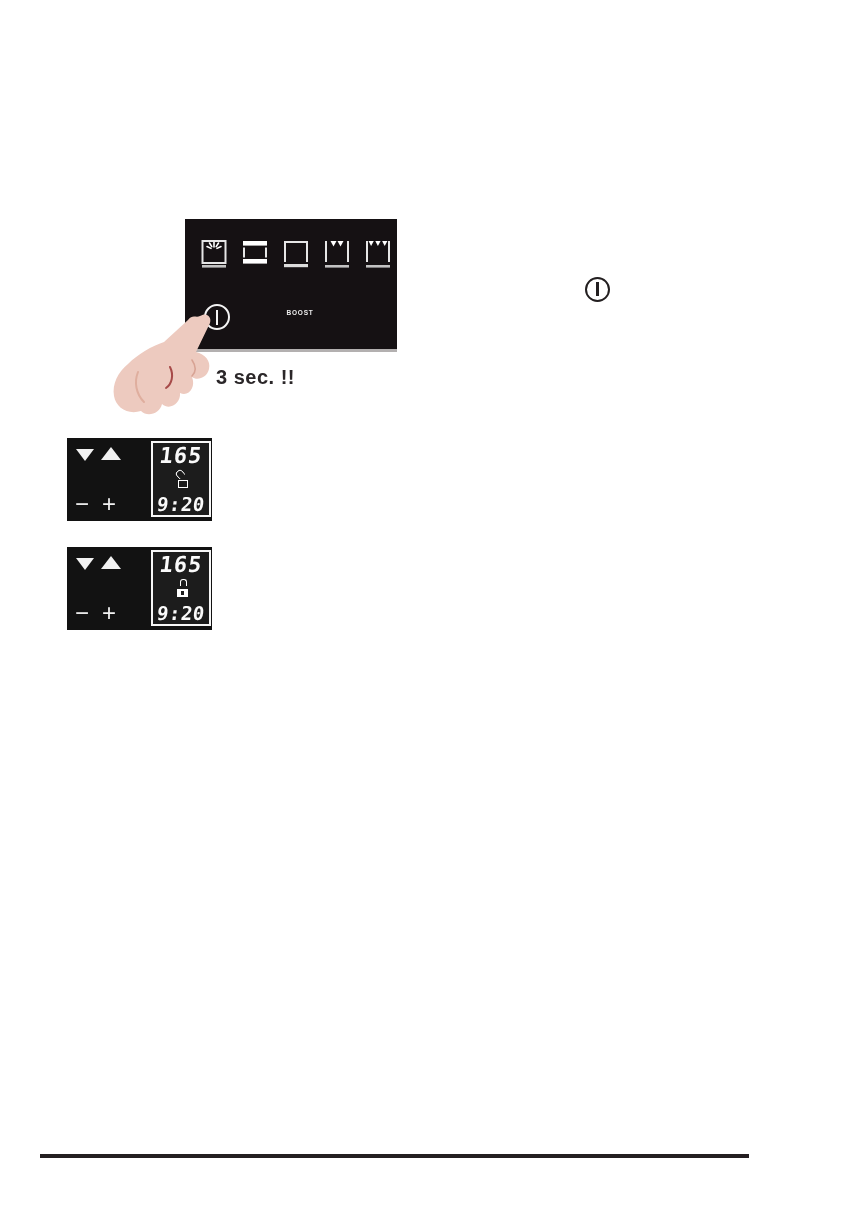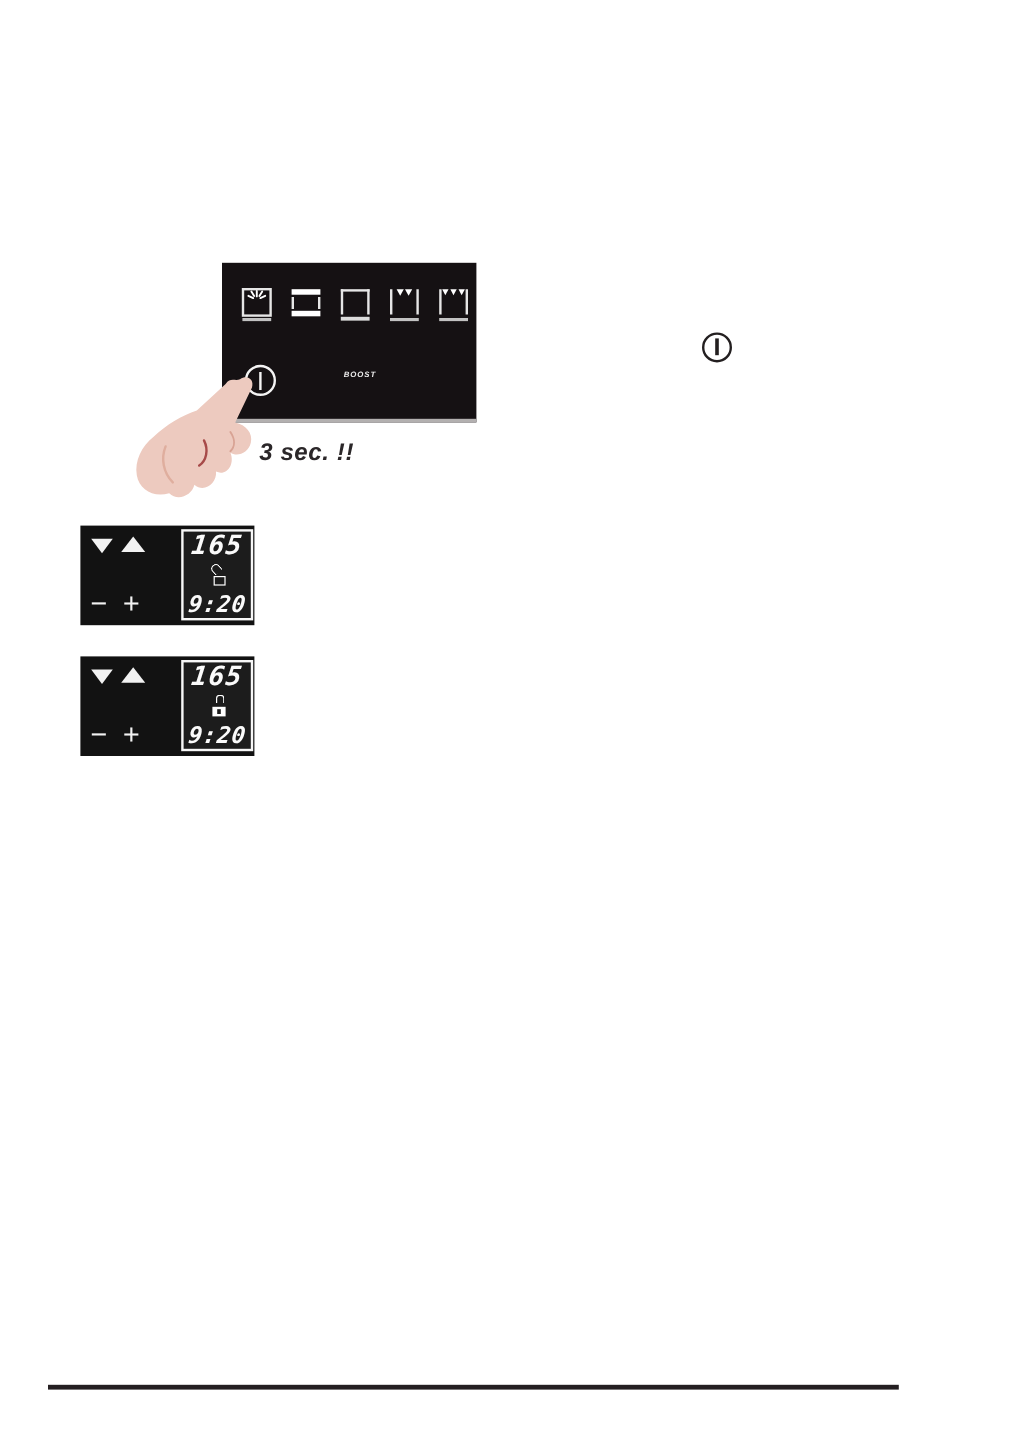--- a/index.html
+++ b/index.html
@@ -1,17 +1,17 @@
 <!DOCTYPE html>
 <html><head>
 <meta charset="utf-8">
 <style>
   html,body{margin:0;padding:0;background:#fff;}
   .page{position:relative;width:749px;height:1213px;background:#ffffff;overflow:hidden;
-        font-family:"Liberation Sans",sans-serif;font-style:italic;}
+        font-family:"Liberation Sans",sans-serif;}
 
   
   .panel{position:absolute;left:185px;top:219px;width:212px;height:130px;
          background:#151113;border-bottom:3px solid #b3b0b0;}
   .icons-row{position:absolute;left:14px;top:17px;display:flex;gap:11px;}
   .fn-icon{width:30px;height:34px;display:block;}
 
   .power-btn{position:absolute;left:19px;top:85px;width:22px;height:22px;
              border:2.5px solid #f4f4f4;border-radius:50%;}
   .power-btn .stick{position:absolute;left:50%;top:3.5px;width:2.5px;height:15px;

